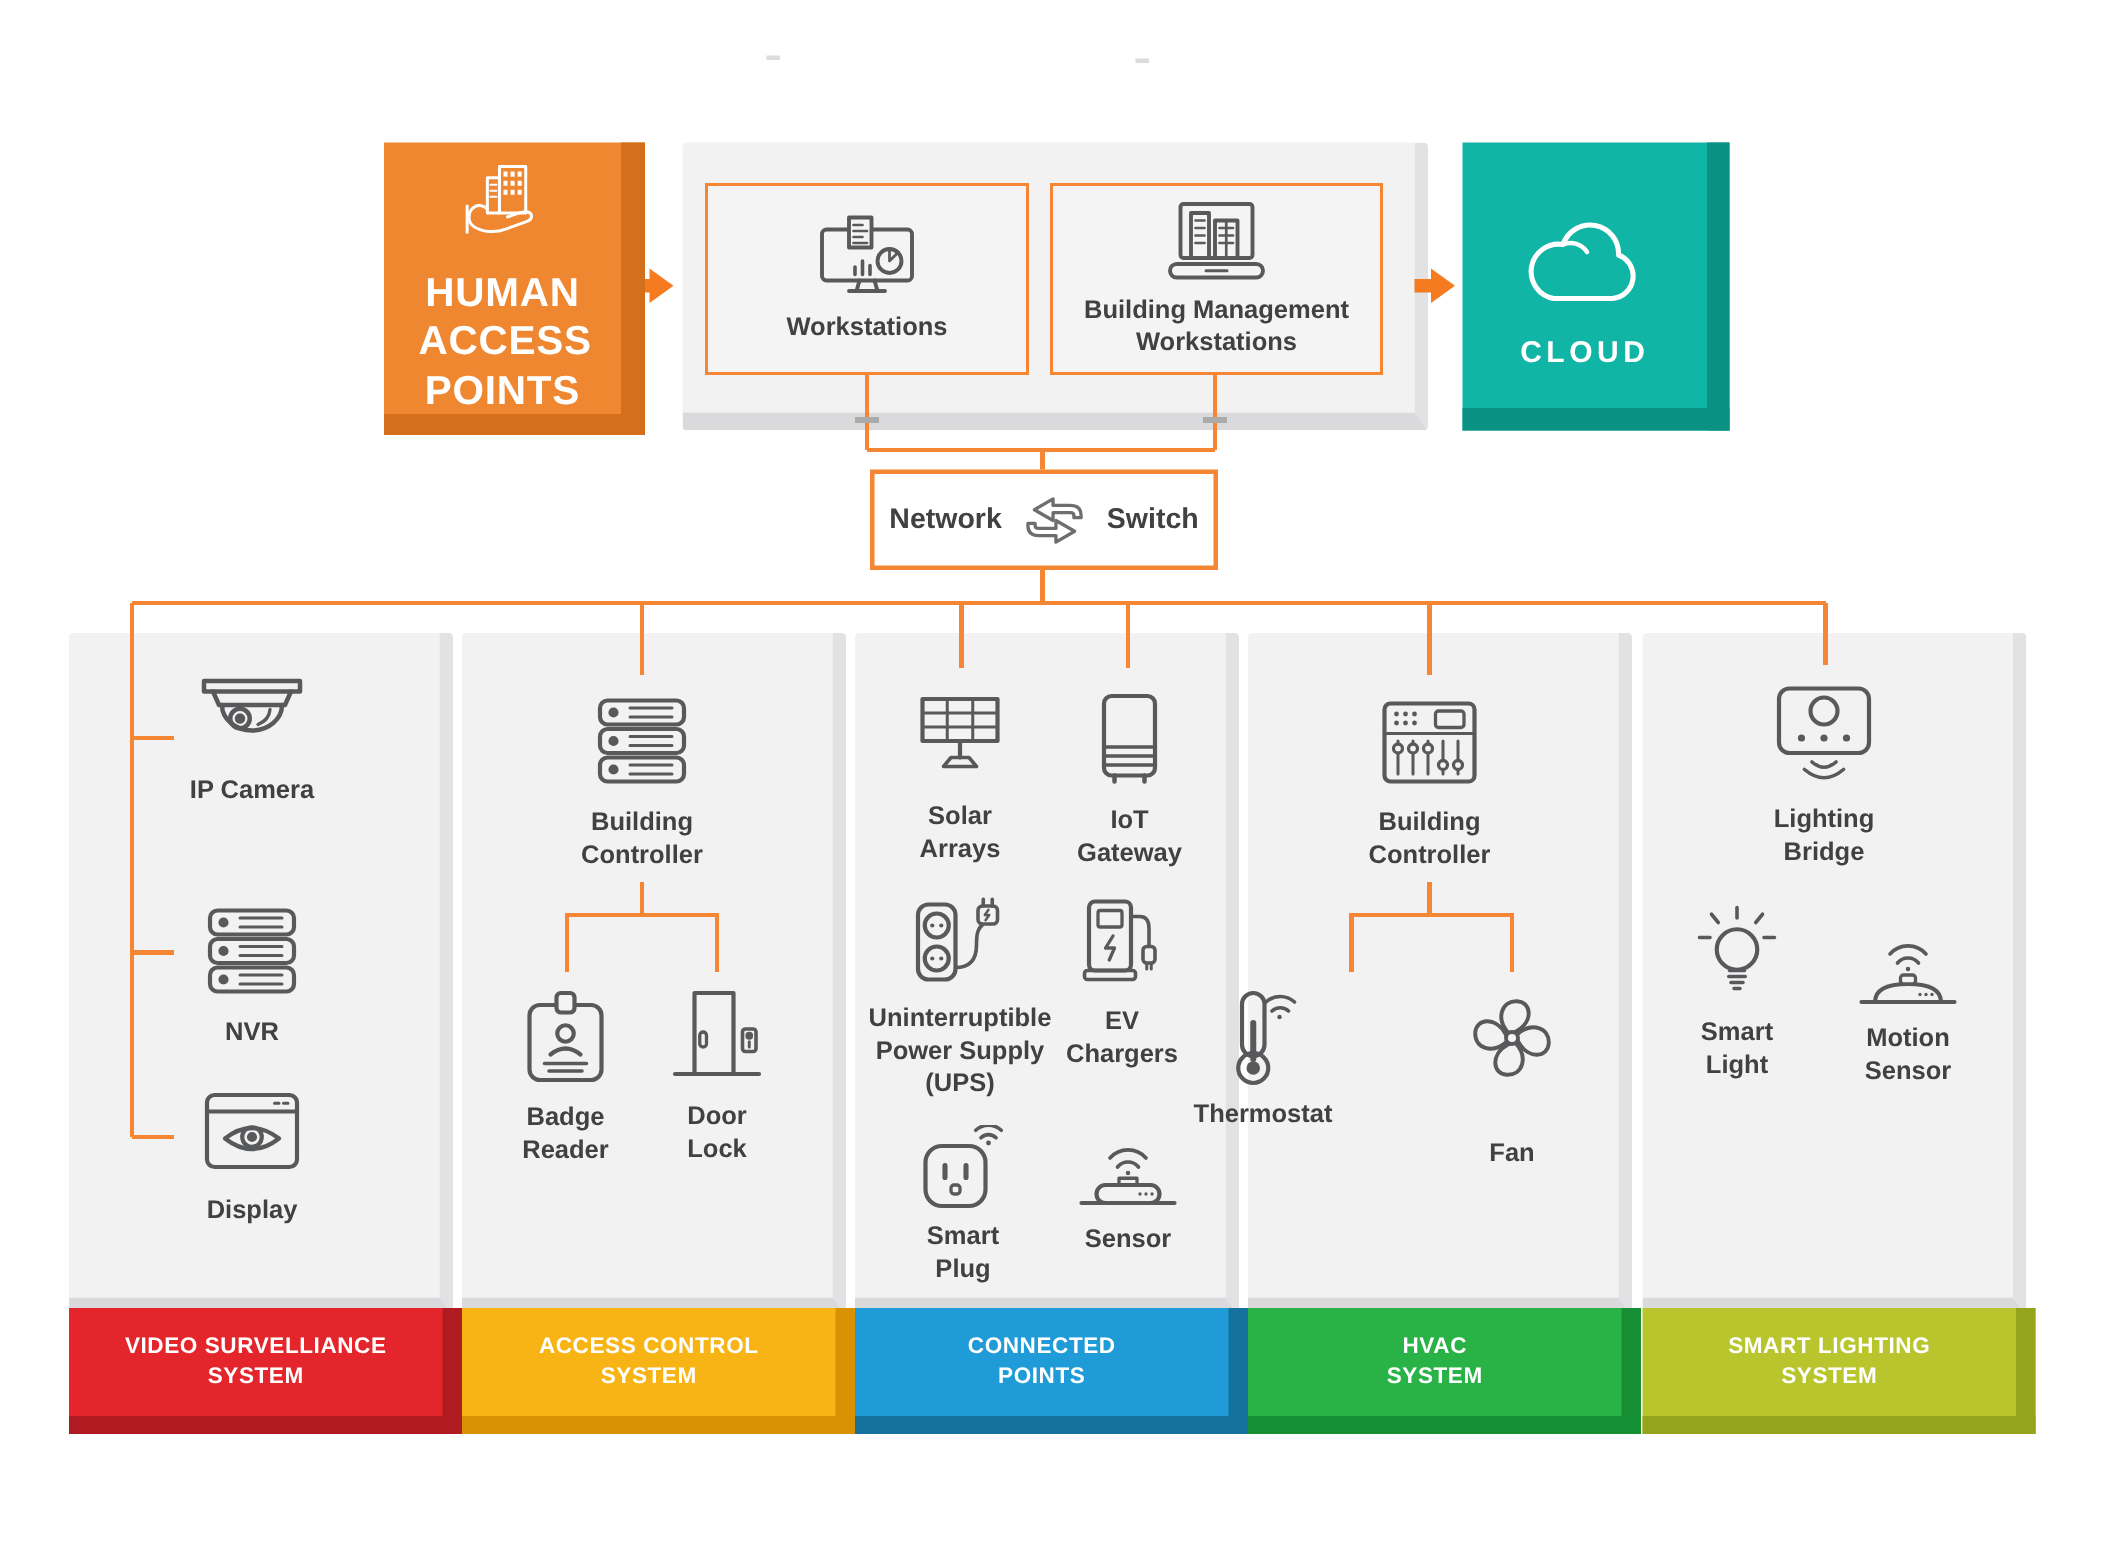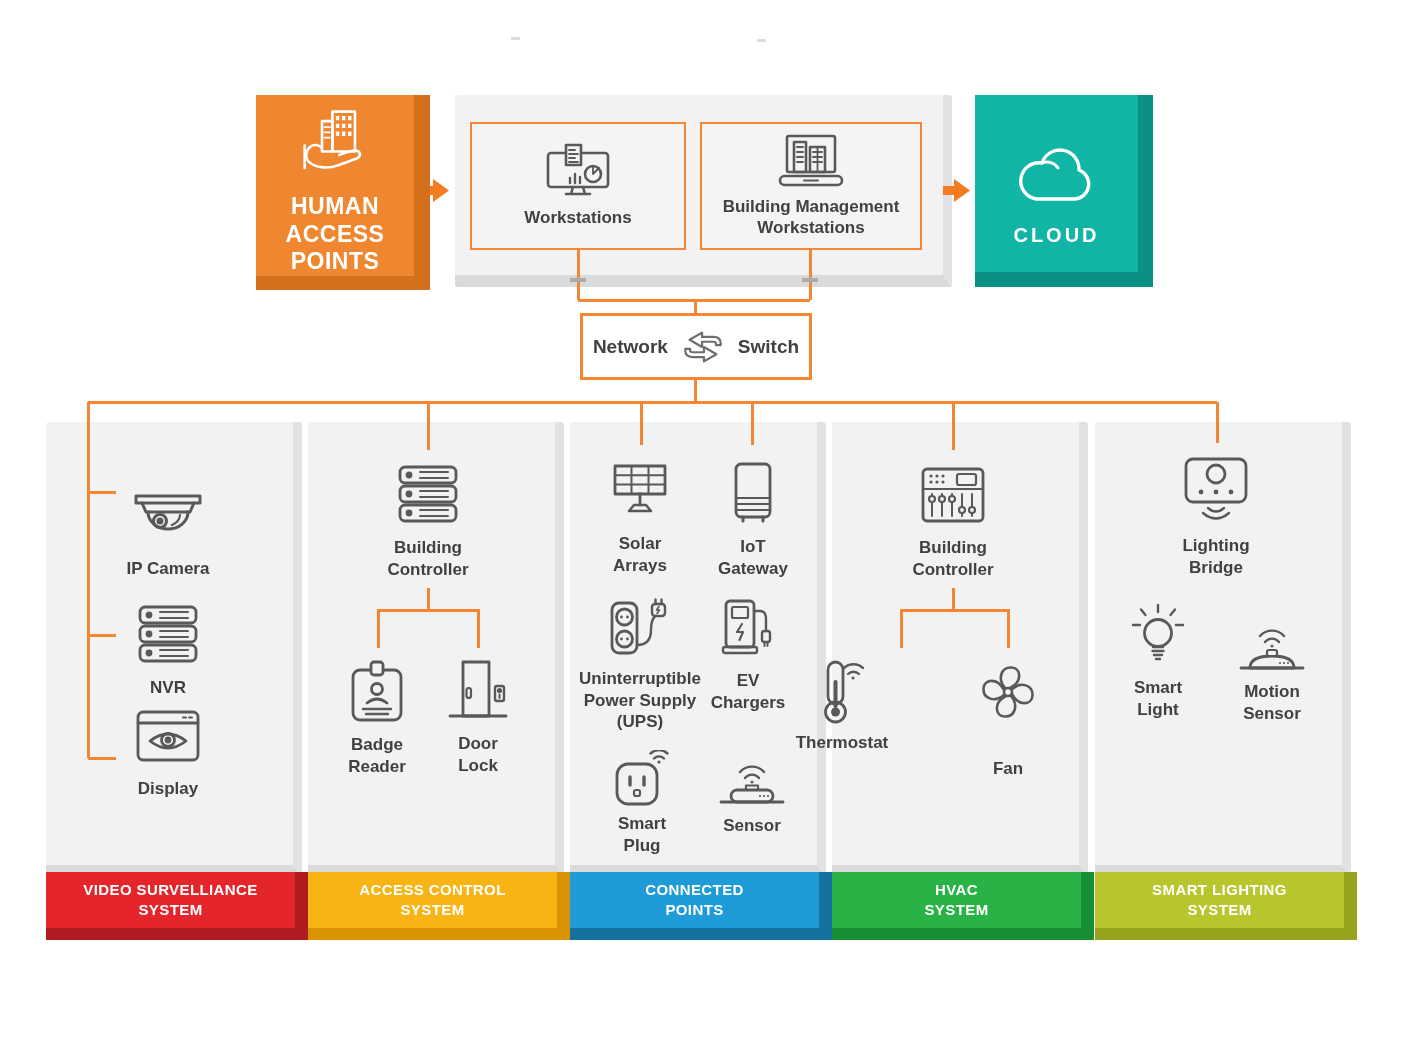--- a/index.html
+++ b/index.html
@@ -32,21 +32,21 @@
     text-align:center;background:#f4f4f5;
   }
   .obox .olabel{font-weight:bold;font-size:17px;line-height:1.2;color:var(--text);margin-top:7px;}
   .switch-box{
     position:absolute;box-sizing:border-box;border:3px solid var(--orange);background:#fff;
     display:flex;align-items:center;justify-content:center;gap:12px;
     font-weight:bold;font-size:19px;color:var(--text);
   }
   
   .syslabel{
-    position:absolute;box-sizing:border-box;width:262px;height:68px;top:872px;
+    position:absolute;box-sizing:border-box;width:262px;height:84px;top:872px;
     display:flex;flex-direction:column;align-items:center;justify-content:center;
     color:#fff;font-weight:bold;font-size:15px;line-height:1.32;letter-spacing:.4px;
     text-align:center;
   }
   .c0{background:var(--red);border-right:13px solid var(--red-dark);border-bottom:12px solid var(--red-dark);}
   .c1{background:var(--yellow);border-right:13px solid var(--yellow-dark);border-bottom:12px solid var(--yellow-dark);}
   .c2{background:var(--blue);border-right:13px solid var(--blue-dark);border-bottom:12px solid var(--blue-dark);}
   .c3{background:var(--green);border-right:13px solid var(--green-dark);border-bottom:12px solid var(--green-dark);}
   .c4{background:var(--lime);border-right:13px solid var(--lime-dark);border-bottom:12px solid var(--lime-dark);}
   
@@ -103,21 +103,21 @@
           <path d="M40 8h4v5h-4z M47 8h4v5h-4z M54 8h4v5h-4z
                    M40 17h4v5h-4z M47 17h4v5h-4z M54 17h4v5h-4z
                    M40 26h4v5h-4z M47 26h4v5h-4z M54 26h4v5h-4z"></path>
         </g>
         <rect x="24" y="14" width="12" height="35"></rect>
         <path d="M27 21h6 M27 27h6 M27 33h6" stroke-width="2"></path>
         <path d="M10 44 C14 40 20 41 24 45"></path>
         <path d="M10 44 C5 48 4 57 10 62 C18 68 32 69 42 65 L64 57 C69 55 69 49 64 48 C58 47 50 51 44 53"></path>
         <path d="M4 42 V68"></path>
       </svg>
-      <div class="block-title" style="width:112px;margin-top:20px;font-size:23px;">HUMAN ACCESS POINTS</div>
+      <div class="block-title" style="width:112px;margin-top:20px;font-size:27px;">HUMAN ACCESS POINTS</div>
     </div>
 
     <div class="obox" style="left:470px;top:122px;width:216px;height:128px;">
       <svg class="icon" width="64" height="58" viewBox="0 0 64 58" fill="none" stroke="currentColor" stroke-width="2.6" stroke-linecap="round" stroke-linejoin="round">
         <rect x="2" y="10" width="60" height="34" rx="3"></rect>
         <rect class="fillbg" x="20" y="2" width="15" height="20"></rect>
         <path d="M23 7h6 M23 11h9 M23 15h6 M23 19h9" stroke-width="1.8"></path>
         <path d="M24 40v-5 M29 40v-9 M34 40v-6" stroke-width="2.4"></path>
         <circle cx="47" cy="31" r="8"></circle>
         <path d="M47 31 L53 25 M47 31 V23" stroke-width="1.8"></path>
@@ -149,21 +149,21 @@
 
     <div class="switch-box" style="left:580px;top:313px;width:232px;height:67px;">
       <span>Network</span>
       <svg class="icon swapicon" width="46" height="40" viewBox="0 0 48 40" fill="none" stroke="currentColor" stroke-width="2.3" stroke-linejoin="round">
         <path d="M10 12.5 L23 5 V9.5 H35 Q42.5 9.5 42.5 16.5 V18 H37.5 V16.5 Q37.5 14.5 35 14.5 H23 V20 Z"></path>
         <path d="M38 27.5 L25 35 V30.5 H13 Q5.5 30.5 5.5 23.5 V22 H10.5 V23.5 Q10.5 25.5 13 25.5 H25 V20 Z"></path>
       </svg>
       <span>Switch</span>
     </div>
 
-    <div class="item" style="left:98px;top:492px;">
+    <div class="item" style="left:98px;top:450px;">
       <svg class="icon" width="76" height="52" viewBox="0 0 76 52" fill="none" stroke="currentColor" stroke-width="3" stroke-linecap="round" stroke-linejoin="round">
         <path d="M6 4 H70 V11 H6 Z"></path>
         <path d="M12 11 L16 20 H60 L64 11"></path>
         <path d="M18 20 A20 17 0 0 0 58 20"></path>
         <circle cx="30" cy="29" r="6.5"></circle>
         <circle cx="30" cy="29" r="2" fill="currentColor"></circle>
         <path d="M42 33 A14 12 0 0 0 50 23" stroke-width="2.2"></path>
       </svg>
       <div class="ilabel w100" style="margin-top:14px;">IP Camera</div>
     </div>
@@ -176,21 +176,21 @@
         <rect x="4" y="21" width="56" height="16" rx="5"></rect>
         <circle cx="13" cy="29" r="2" fill="currentColor"></circle>
         <path d="M24 26h28 M24 32h28" stroke-width="2"></path>
         <rect x="4" y="40" width="56" height="16" rx="5"></rect>
         <circle cx="13" cy="48" r="2" fill="currentColor"></circle>
         <path d="M24 45h28 M24 51h28" stroke-width="2"></path>
       </svg>
       <div class="ilabel w100">NVR</div>
     </div>
 
-    <div class="item" style="left:98px;top:710px;align-items:center;">
+    <div class="item" style="left:98px;top:728px;align-items:center;">
       <svg class="icon" width="64" height="52" viewBox="0 0 64 52" fill="none" stroke="currentColor" stroke-width="2.8" stroke-linecap="round" stroke-linejoin="round">
         <rect x="2" y="2" width="60" height="48" rx="5"></rect>
         <path d="M2 13 H62"></path>
         <path d="M47 7.5h3 M53 7.5h3" stroke-width="2"></path>
         <path d="M14 31 Q32 17 50 31 Q32 45 14 31 Z"></path>
         <circle cx="32" cy="30" r="6.5"></circle>
         <circle cx="32" cy="30" r="2" fill="currentColor"></circle>
       </svg>
       <div class="ilabel w100" style="margin-top:16px;">Display</div>
     </div>

